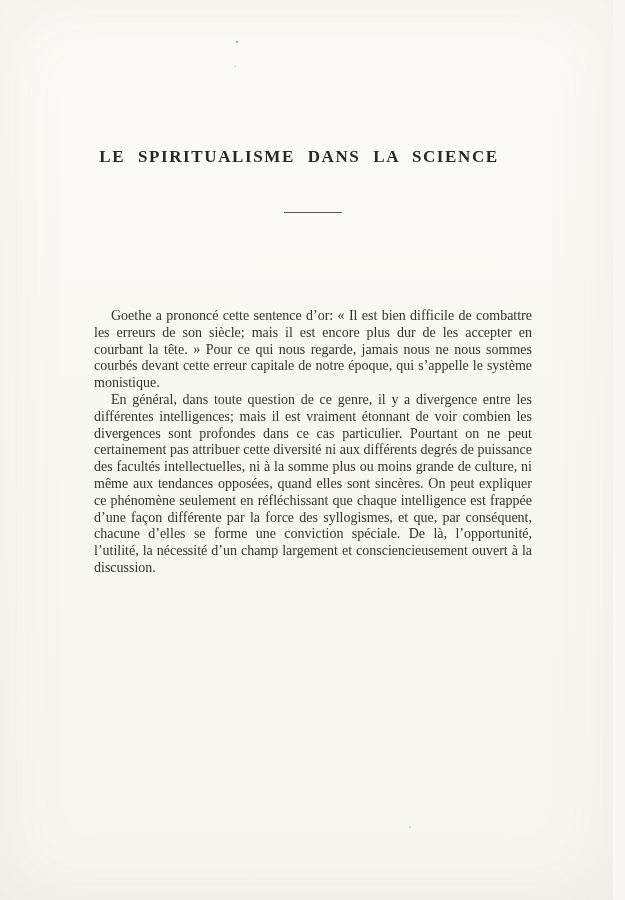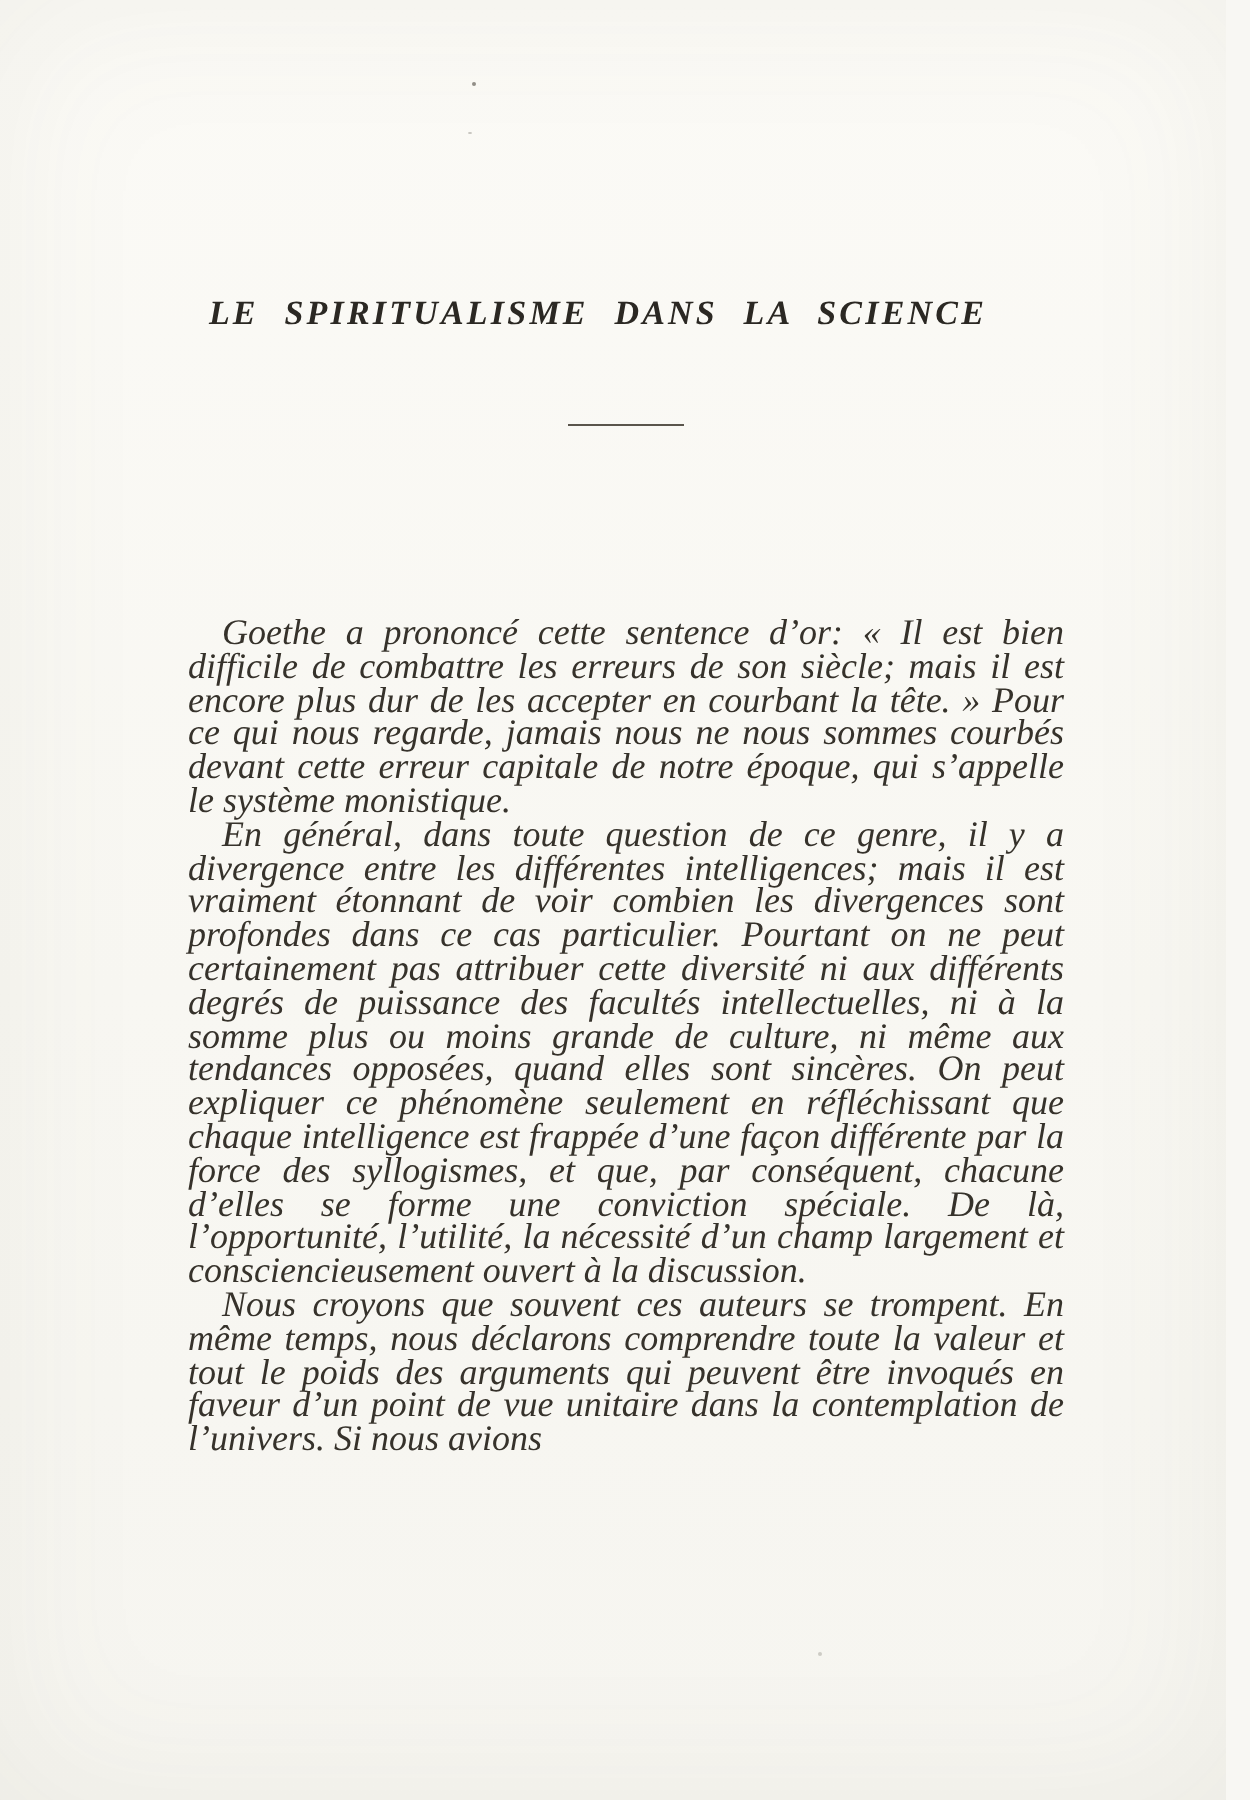--- a/index.html
+++ b/index.html
@@ -13,21 +13,20 @@
     background: #f8f7f3;
     font-family: "Liberation Serif", "DejaVu Serif", serif;
     color: #332f29;
   }
   .paper {
     position: relative;
     width: 613px;
     height: 900px;
     background: linear-gradient(180deg, #fbfaf6 0%, #f8f7f2 55%, #f6f5f0 100%);
     box-shadow: inset 0 0 80px rgba(120, 110, 90, 0.07);
-    font-style: italic;
   }
   .title {
     position: absolute;
     top: 147px;
     left: 80px;
     width: 438px;
     margin: 0;
     text-align: center;
     font-size: 17px;
     font-weight: bold;
@@ -42,21 +41,21 @@
     left: 284px;
     width: 58px;
     height: 0;
     border-top: 1px solid #5a554c;
   }
   .text-block {
     position: absolute;
     top: 308px;
     left: 94px;
     width: 438px;
-    font-size: 18px;
+    font-size: 14px;
     line-height: 16.8px;
     text-align: justify;
     hyphens: auto;
     -webkit-hyphens: auto;
     color: #36322b;
   }
   .text-block p {
     margin: 0;
     padding: 0;
     text-indent: 17px;
@@ -74,19 +73,18 @@
 <body>
 
 <div class="paper">
   <h1 class="title">LE SPIRITUALISME DANS LA SCIENCE</h1>
 
   <div class="title-rule"></div>
 
   <div class="text-block">
     <p>Goethe a prononcé cette sentence d’or: « Il est bien difficile de combattre les erreurs de son siècle; mais il est encore plus dur de les accepter en courbant la tête. » Pour ce qui nous regarde, jamais nous ne nous sommes courbés devant cette erreur capitale de notre époque, qui s’appelle le système monistique.</p>
     <p>En général, dans toute question de ce genre, il y a divergence entre les différentes intelligences; mais il est vraiment étonnant de voir combien les divergences sont profondes dans ce cas particulier. Pourtant on ne peut certainement pas attribuer cette diversité ni aux différents degrés de puissance des facultés intellectuelles, ni à la somme plus ou moins grande de culture, ni même aux tendances opposées, quand elles sont sincères. On peut expliquer ce phénomène seulement en réfléchissant que chaque intelligence est frappée d’une façon différente par la force des syllogismes, et que, par conséquent, chacune d’elles se forme une conviction spéciale. De là, l’opportunité, l’utilité, la nécessité d’un champ largement et consciencieusement ouvert à la discussion.</p>
-    <p>Nous croyons que souvent ces auteurs se trompent. En même temps, nous déclarons comprendre toute la valeur et tout le poids des arguments qui peuvent être invoqués en faveur d’un point de vue unitaire dans la contemplation de l’univers. Si nous avions</p>
   </div>
 
   <span class="speck s1"></span>
   <span class="speck s2"></span>
   <span class="speck s3"></span>
 </div>
 
 </body></html>

